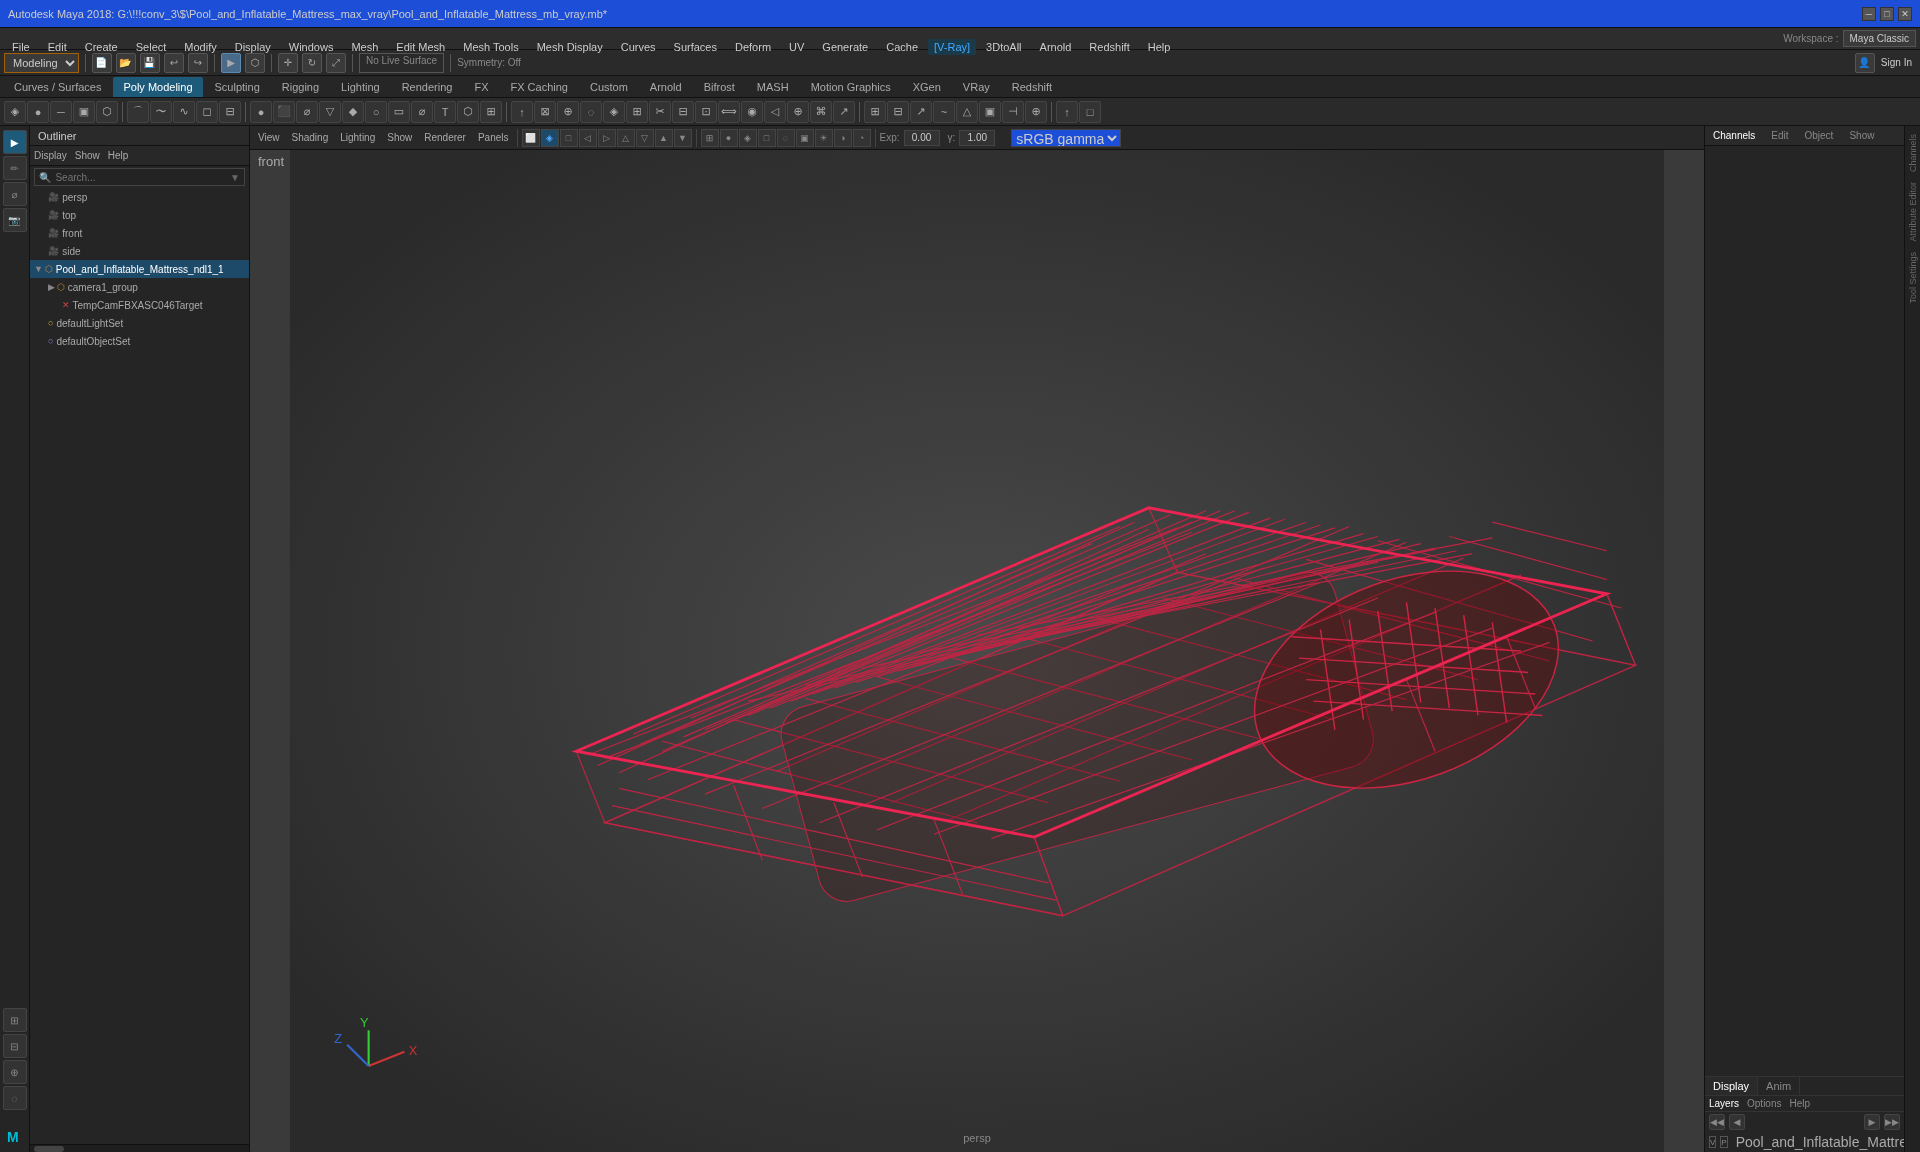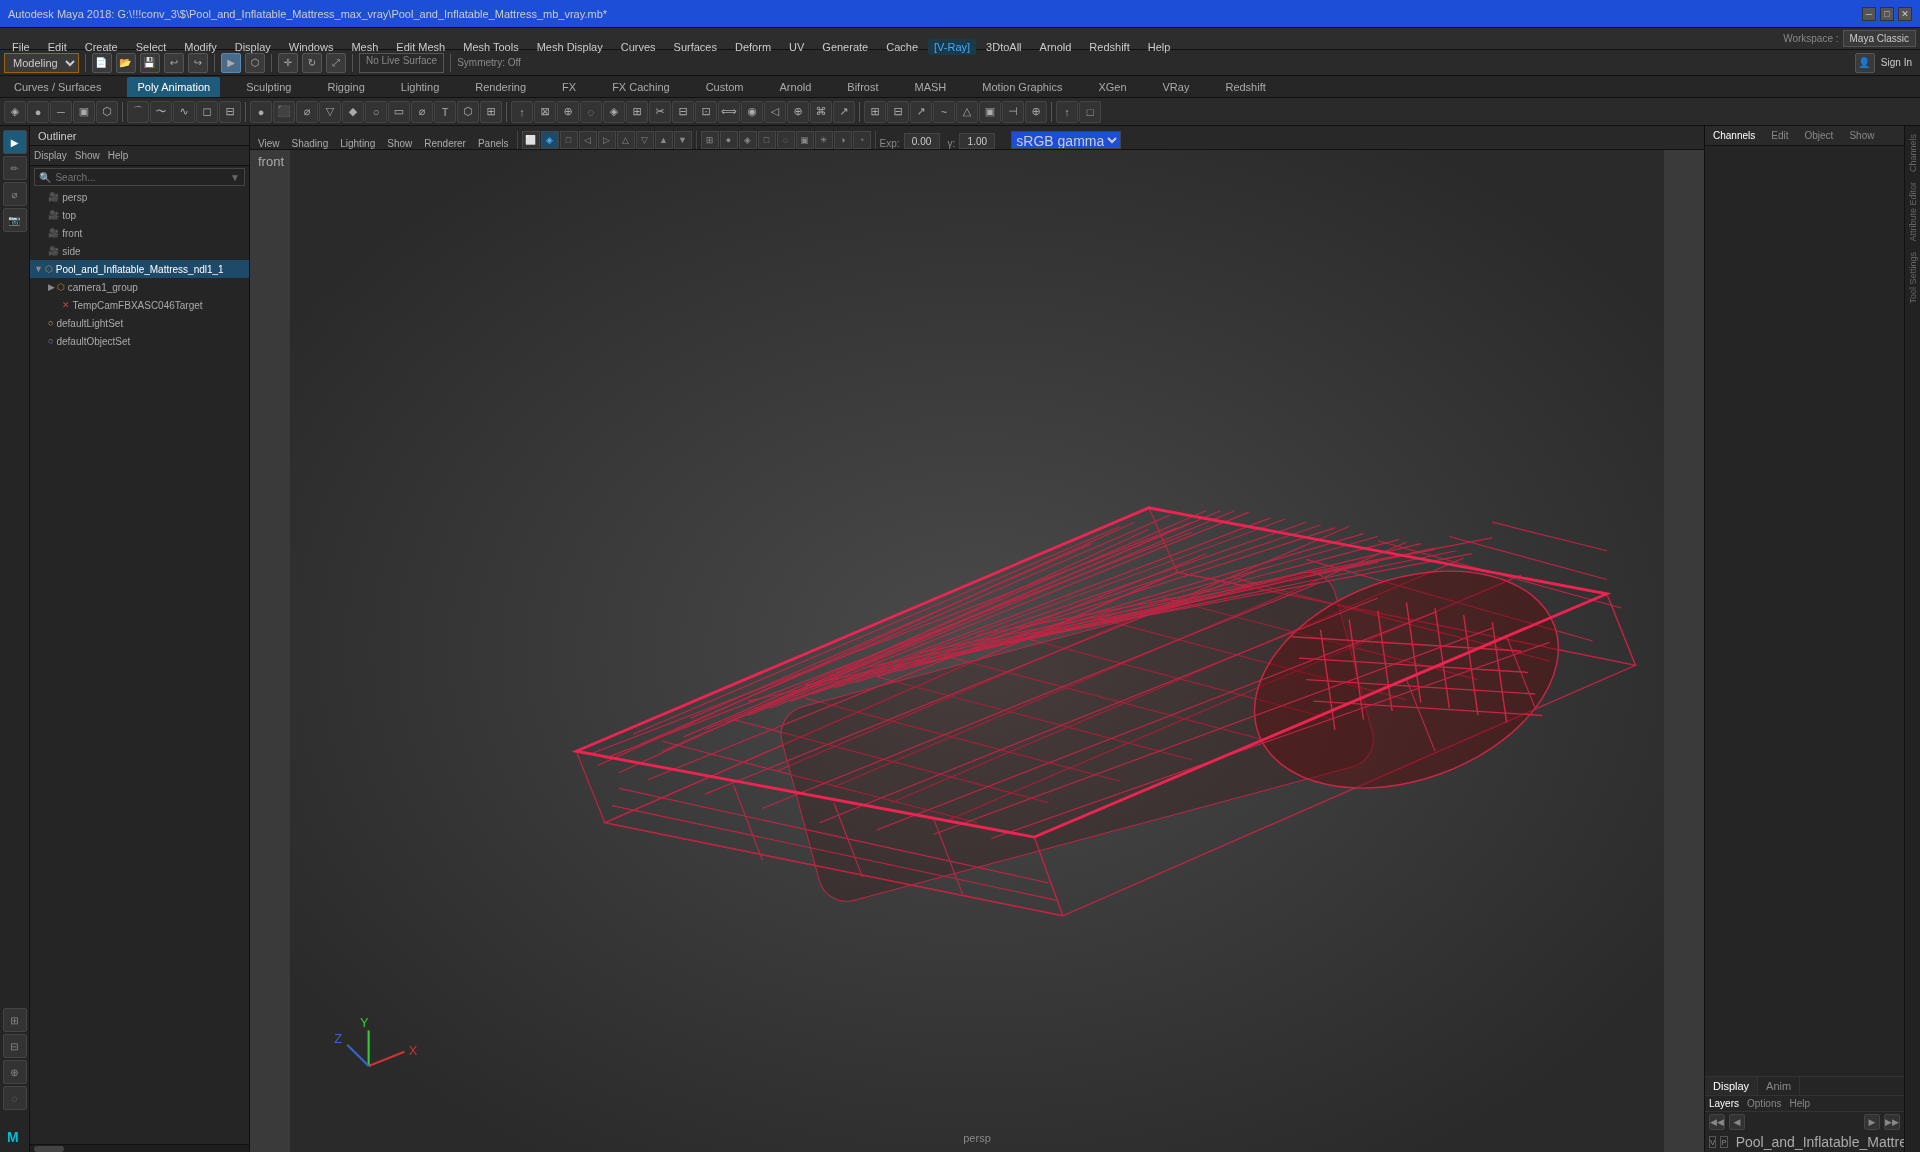--- a/index.html
+++ b/index.html
@@ -108,21 +108,21 @@
     .symmetry-label { color: #888; font-size: 10px; }
 
     
     #tab-bar {
       height: 22px;
       background: #262626;
       display: flex;
       align-items: center;
       padding: 0 4px;
       border-bottom: 1px solid #111;
-      gap: 16px;
+      gap: 2px;
     }
     .tab-item {
       padding: 2px 10px;
       color: #aaaaaa;
       font-size: 11px;
       cursor: pointer;
       border-radius: 2px 2px 0 0;
       height: 20px;
       display: flex;
       align-items: center;
@@ -254,21 +254,21 @@
       flex: 1;
       display: flex;
       flex-direction: column;
       background: #2a2a2a;
       position: relative;
     }
     #viewport-toolbar {
       height: 24px;
       background: #282828;
       display: flex;
-      align-items: flex-end;
+      align-items: center;
       padding: 0 4px;
       border-bottom: 1px solid #111;
       gap: 4px;
     }
     .vp-menu { color: #aaa; font-size: 10px; cursor: pointer; padding: 0 4px; }
     .vp-sep { width: 1px; height: 18px; background: #444; }
     #viewport-canvas {
       flex: 1;
       position: relative;
       background: #3a3a3a;
@@ -473,21 +473,21 @@
   <div class="symmetry-label">Symmetry: Off</div>
   <div style="flex:1;"></div>
   <div style="display:flex;align-items:center;gap:2px;">
     <div class="toolbar-icon">👤</div>
     <div style="font-size:10px;color:#ccc;padding:0 4px;">Sign In</div>
   </div>
 </div>
 
 <div id="tab-bar">
   <div class="tab-item">Curves / Surfaces</div>
-  <div class="tab-item active">Poly Animation</div>
+  <div class="tab-item active">Poly Modeling</div>
   <div class="tab-item">Sculpting</div>
   <div class="tab-item">Rigging</div>
   <div class="tab-item">Lighting</div>
   <div class="tab-item">Rendering</div>
   <div class="tab-item">FX</div>
   <div class="tab-item">FX Caching</div>
   <div class="tab-item">Custom</div>
   <div class="tab-item">Arnold</div>
   <div class="tab-item">Bifrost</div>
   <div class="tab-item">MASH</div>

